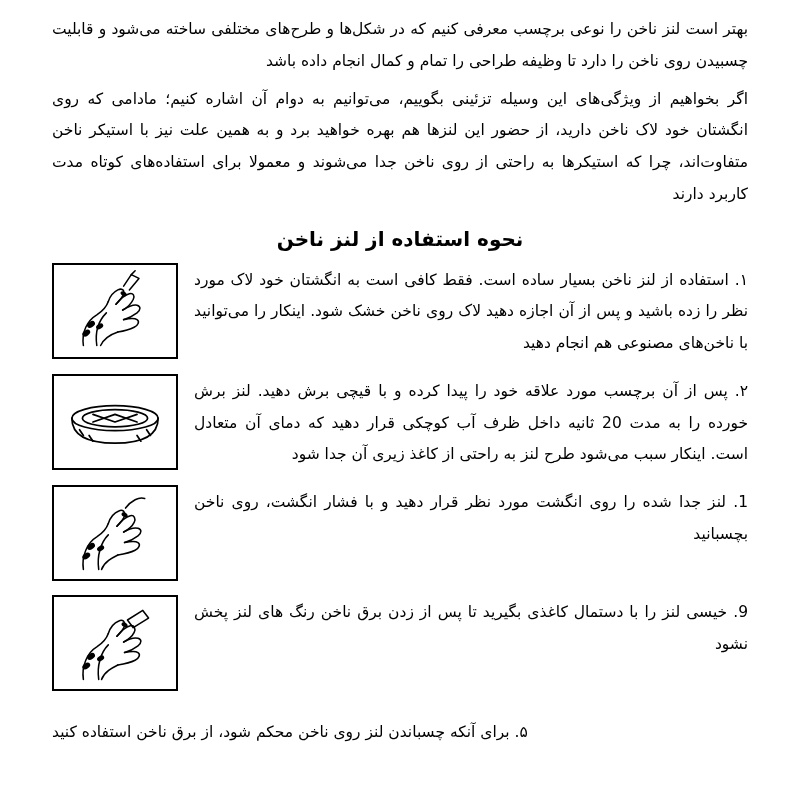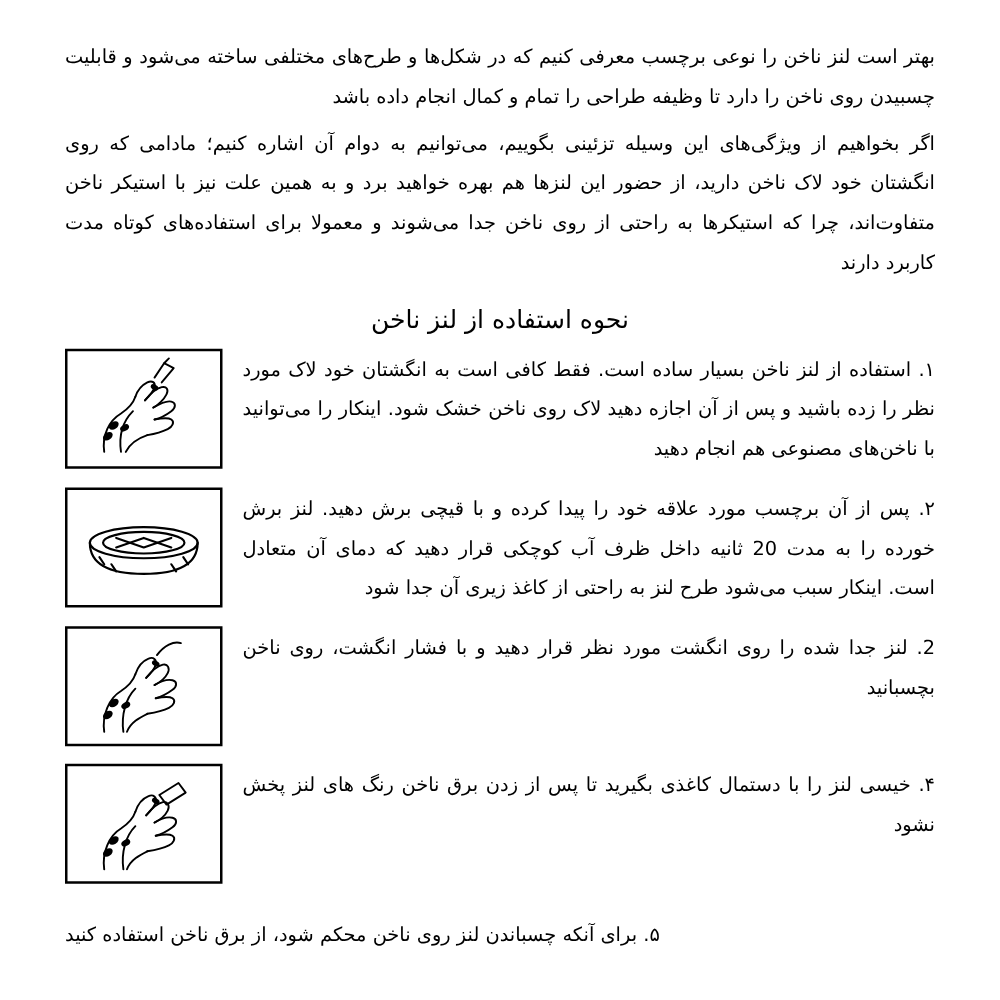--- a/index.html
+++ b/index.html
@@ -12,36 +12,36 @@
     height: 800px;
     font-family: "DejaVu Sans", sans-serif;
     color: #000000;
     direction: rtl;
   }
   .page {
     position: relative;
     width: 800px;
     height: 800px;
     box-sizing: border-box;
-    padding: 30px 52px 10px 52px;
+    padding: 14px 52px 10px 52px;
     overflow: hidden;
   }
   .intro {
     font-size: 15.5px;
     line-height: 2.05;
     text-align: justify;
     text-align-last: right;
   }
   .intro p {
     margin: 0 0 6px 0;
   }
   .heading {
     text-align: center;
     font-size: 20px;
-    font-weight: normal;
+    font-weight: bold;
     margin: 16px 0 12px 0;
   }
   .steps {
     margin-top: 4px;
   }
   .step {
     display: flex;
     flex-direction: row;
     align-items: flex-start;
     margin-bottom: 14px;
@@ -125,21 +125,21 @@
             <ellipse cx="63" cy="44" rx="34" ry="9"></ellipse>
             <path d="M40 40 L63 48 L86 40"></path>
             <path d="M40 48 L63 40 L86 48"></path>
             <path d="M26 56 L30 62 M36 62 L40 68 M86 62 L90 68 M96 56 L100 62"></path>
           </g>
         </svg>
       </div>
     </div>
 
     <div class="step">
-      <div class="step-text">2. لنز جدا شده را روی انگشت مورد نظر قرار دهید و با فشار انگشت، روی ناخن بچسبانید</div>
+      <div class="step-text">1. لنز جدا شده را روی انگشت مورد نظر قرار دهید و با فشار انگشت، روی ناخن بچسبانید</div>
       <div class="step-fig">
         <svg viewBox="0 0 126 96" xmlns="http://www.w3.org/2000/svg">
           <g fill="none" stroke="#000" stroke-width="1.6" stroke-linecap="round" stroke-linejoin="round">
             <path d="M30 86 C28 72, 34 58, 44 52 C50 48, 54 44, 56 38"></path>
             <path d="M46 86 C44 72, 48 58, 56 50"></path>
             <path d="M56 38 C58 32, 62 27, 67 25 C71 23, 74 26, 73 30 C72 34, 68 38, 65 41"></path>
             <path d="M65 41 C69 36, 75 31, 79 30 C83 29, 85 33, 83 37 C81 41, 76 45, 72 47"></path>
             <path d="M72 47 C77 44, 83 42, 87 43 C91 44, 91 48, 87 51 C83 54, 77 57, 73 58"></path>
             <path d="M73 58 C78 57, 84 56, 87 58 C90 60, 88 64, 84 66 C80 68, 72 70, 66 71"></path>
             <path d="M66 71 C60 74, 52 78, 49 86"></path>
@@ -147,21 +147,21 @@
             <ellipse cx="33" cy="72" rx="4.5" ry="3" transform="rotate(-35 33 72)" fill="#000" stroke="none"></ellipse>
             <ellipse cx="48" cy="64" rx="4" ry="2.6" transform="rotate(-30 48 64)" fill="#000" stroke="none"></ellipse>
             <ellipse cx="73" cy="29" rx="3.4" ry="2.2" transform="rotate(30 73 29)" fill="#000" stroke="none"></ellipse>
             <path d="M74 22 C80 14, 88 10, 94 12"></path>
           </g>
         </svg>
       </div>
     </div>
 
     <div class="step">
-      <div class="step-text">۴. خیسی لنز را با دستمال کاغذی بگیرید تا پس از زدن برق ناخن رنگ های لنز پخش نشود</div>
+      <div class="step-text">9. خیسی لنز را با دستمال کاغذی بگیرید تا پس از زدن برق ناخن رنگ های لنز پخش نشود</div>
       <div class="step-fig">
         <svg viewBox="0 0 126 96" xmlns="http://www.w3.org/2000/svg">
           <g fill="none" stroke="#000" stroke-width="1.6" stroke-linecap="round" stroke-linejoin="round">
             <path d="M30 86 C28 72, 34 58, 44 52 C50 48, 54 44, 56 38"></path>
             <path d="M46 86 C44 72, 48 58, 56 50"></path>
             <path d="M56 38 C58 32, 62 27, 67 25 C71 23, 74 26, 73 30 C72 34, 68 38, 65 41"></path>
             <path d="M65 41 C69 36, 75 31, 79 30 C83 29, 85 33, 83 37 C81 41, 76 45, 72 47"></path>
             <path d="M72 47 C77 44, 83 42, 87 43 C91 44, 91 48, 87 51 C83 54, 77 57, 73 58"></path>
             <path d="M73 58 C78 57, 84 56, 87 58 C90 60, 88 64, 84 66 C80 68, 72 70, 66 71"></path>
             <path d="M66 71 C60 74, 52 78, 49 86"></path>

